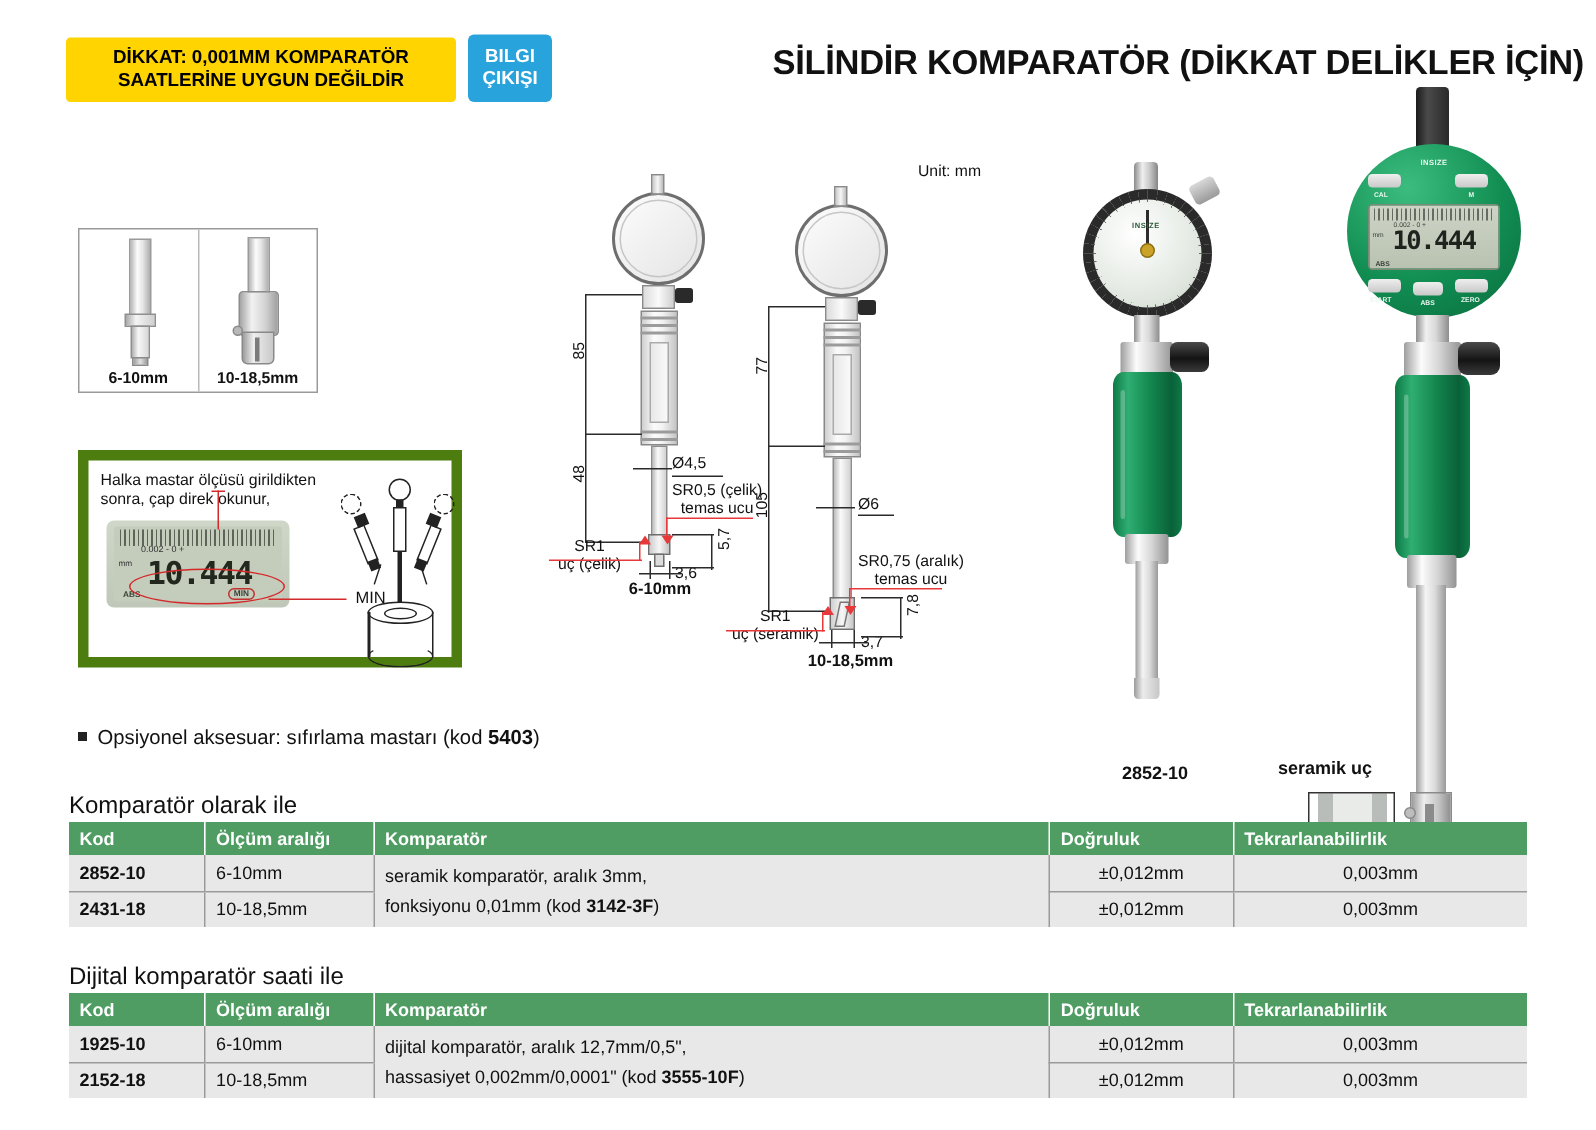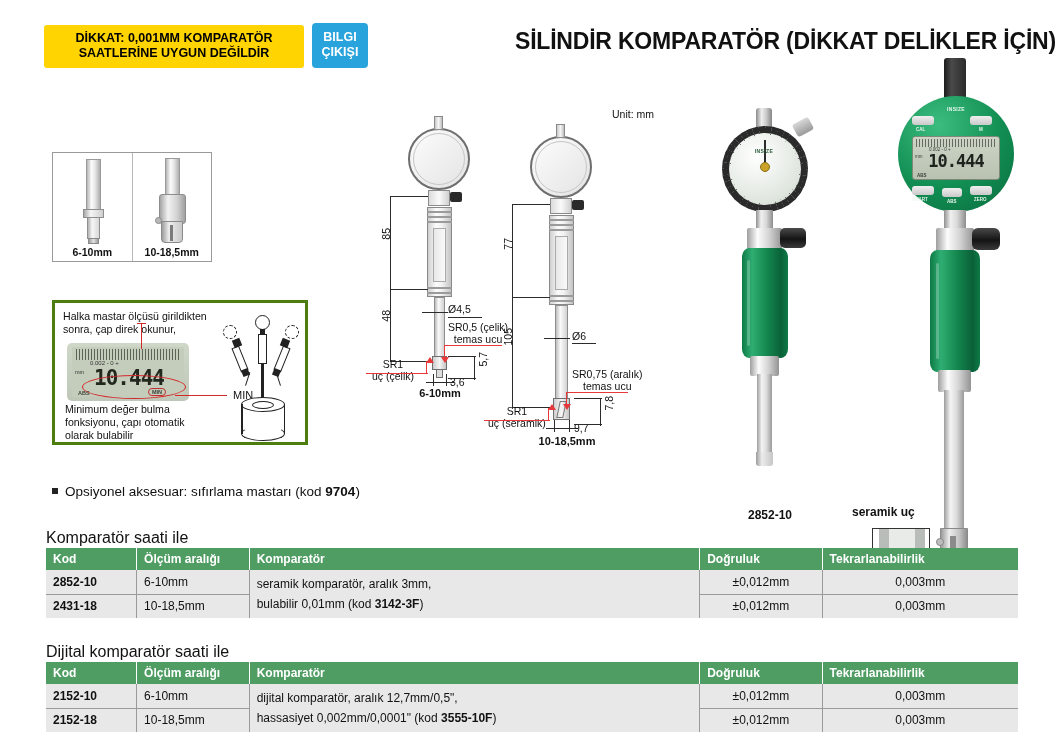--- a/index.html
+++ b/index.html
@@ -42,21 +42,21 @@
     display:flex;
   }
   .probe-cell { flex:1; position:relative; }
   .probe-cell + .probe-cell { border-left:1px solid #b9b9b9; }
   .probe-cap { position:absolute; bottom:3px; left:0; right:0;
     text-align:center; font-size:10.5px; font-weight:bold; }
 
   
   #lcd-info-panel {
     left:52px; top:300px; width:256px; height:145px;
-    border:3px solid #4d7c0f; background:#fff;
+    border:7px solid #4d7c0f; background:#fff;
   }
   #lcd-info-text-top {
     position:absolute; left:8px; top:7px; width:160px;
     font-size:10.6px; line-height:13px;
   }
   #lcd-info-text-bottom {
     position:absolute; left:10px; top:100px; width:150px;
     font-size:10.6px; line-height:13px;
   }
   #lcd-module {
@@ -243,21 +243,20 @@
       <div id="lcd-ellipse"></div>
     </div>
   </div>
 
   <div class="lead-red" style="left:86px;top:20px;width:1.4px;height:26px;"></div>
   <div class="lead-red" style="left:82px;top:20px;width:9px;height:1.4px;"></div>
 
   <div class="lead-red" style="left:120px;top:92px;width:52px;height:1.4px;"></div>
   <div id="lcd-min-label">MIN</div>
 
-  <div id="lcd-info-text-bottom">Minimum değer bulma fonksiyonu, çapı otomatik olarak bulabilir</div>
 
   <div class="abs" style="left:160px;top:10px;width:92px;height:128px;">
 
     <div class="abs" style="left:40px;top:2px;width:15px;height:15px;border:1.6px solid #222;border-radius:50%;"></div>
     <div class="abs" style="left:45px;top:16px;width:5px;height:5px;background:#222;"></div>
     <div class="abs" style="left:43px;top:21px;width:9px;height:30px;border:1.4px solid #222;"></div>
     <div class="abs" style="left:46px;top:51px;width:3px;height:38px;background:#222;"></div>
 
     <div class="abs" style="left:8px;top:12px;width:14px;height:14px;border:1.4px dashed #222;border-radius:50%;"></div>
     <div class="abs" style="left:18px;top:26px;width:8px;height:8px;background:#222;transform:rotate(-22deg);"></div>
@@ -274,21 +273,21 @@
 
     <div class="abs" style="left:26px;top:84px;width:44px;height:15px;border:1.5px solid #222;border-radius:50%;background:#fff;"></div>
     <div class="abs" style="left:37px;top:88px;width:22px;height:8px;border:1.3px solid #222;border-radius:50%;"></div>
     <div class="abs" style="left:26px;top:91px;width:1.5px;height:30px;background:#222;"></div>
     <div class="abs" style="left:68.5px;top:91px;width:1.5px;height:30px;background:#222;"></div>
     <div class="abs" style="left:26px;top:113px;width:44px;height:15px;border:1.5px solid #222;border-radius:50%;border-top-color:transparent;"></div>
   </div>
 </div>
 
 <div class="abs" id="accessory-note">
-  <span class="sq"></span><span>Opsiyonel aksesuar: sıfırlama mastarı (kod </span><b>9704</b><span>)</span>
+  <span class="sq"></span><span>Opsiyonel aksesuar: sıfırlama mastarı (kod </span><b>5403</b><span>)</span>
 </div>
 
 <div class="abs" id="unit-label">Unit: mm</div>
 
 <div class="abs" style="left:378px; top:112px; width:175px; height:285px;">
 
   <div class="sch-dial" style="left:30px;top:16px;width:62px;height:62px;">
     <div class="sch-dial-in"></div>
   </div>
   <div class="abs" style="left:56px;top:4px;width:9px;height:14px;background:linear-gradient(90deg,#c8c8c8,#f6f6f6,#bdbdbd);border:1px solid #8a8a8a;"></div>
@@ -395,21 +394,21 @@
     <div>SR1</div>
     <div>uç (seramik)</div>
   </div>
   <div class="rline" style="left:-16px;top:300px;width:66px;"></div>
   <div class="rline" style="left:48px;top:288px;width:1.4px;height:13px;"></div>
   <div class="abs" style="left:48px;top:284px;width:0;height:0;border-left:4px solid transparent;border-right:4px solid transparent;border-bottom:6px solid #e8383a;"></div>
 
   <div class="bline" style="left:46px;top:308px;width:32px;height:1px;"></div>
   <div class="bline" style="left:54px;top:300px;width:1px;height:12px;"></div>
   <div class="bline" style="left:69px;top:300px;width:1px;height:12px;"></div>
-  <div class="abs dim-h" style="left:74px;top:302px;">9,7</div>
+  <div class="abs dim-h" style="left:74px;top:302px;">3,7</div>
 
   <div class="bline" style="left:100px;top:278px;width:1px;height:28px;"></div>
   <div class="bline" style="left:74px;top:278px;width:28px;height:1px;"></div>
   <div class="bline" style="left:74px;top:304px;width:28px;height:1px;"></div>
   <div class="abs dim-v" style="left:103px;top:276px;">7,8</div>
 
   <div class="abs draw-caption" style="left:14px;top:315px;width:106px;">10-18,5mm</div>
 </div>
 
 <div class="abs" style="left:700px; top:100px; width:140px; height:400px;">
@@ -470,39 +469,39 @@
   <div class="abs prod-caption" style="left:0px;top:536px;width:160px;">2152-18</div>
 </div>
 
 <div class="abs" id="ceramic-label">seramik uç</div>
 <div class="abs" id="ceramic-inset">
   <div id="ceramic-dot"></div>
 </div>
 <div class="abs" style="left:932px;top:558px;width:28px;height:1.4px;background:#e8383a;"></div>
 <div class="abs" style="left:958px;top:554px;width:0;height:0;border-top:4px solid transparent;border-bottom:4px solid transparent;border-left:6px solid #e8383a;"></div>
 
-<div class="abs" style="left:46px;top:529px;">Komparatör saati ile</div>
+<div class="abs" style="left:46px;top:529px;">Komparatör olarak ile</div>
 <div class="abs" style="left:46px;top:548px;">
   <table class="spec">
     <thead>
       <tr>
         <th class="c-kod">Kod</th>
         <th class="c-range">Ölçüm aralığı</th>
         <th class="c-komp">Komparatör</th>
         <th class="c-acc">Doğruluk</th>
         <th class="c-rep">Tekrarlanabilirlik</th>
       </tr>
     </thead>
     <tbody>
       <tr>
         <td class="c-kod">2852-10</td>
         <td class="c-range">6-10mm</td>
         <td class="c-komp merged" rowspan="2">
           <div>seramik komparatör, aralık 3mm,</div>
-          <div><span>bulabilir 0,01mm (kod </span><b>3142-3F</b><span>)</span></div>
+          <div><span>fonksiyonu 0,01mm (kod </span><b>3142-3F</b><span>)</span></div>
         </td>
         <td class="c-acc">±0,012mm</td>
         <td class="c-rep">0,003mm</td>
       </tr>
       <tr>
         <td class="c-kod">2431-18</td>
         <td class="c-range">10-18,5mm</td>
         <td class="c-acc">±0,012mm</td>
         <td class="c-rep">0,003mm</td>
       </tr>
@@ -517,21 +516,21 @@
       <tr>
         <th class="c-kod">Kod</th>
         <th class="c-range">Ölçüm aralığı</th>
         <th class="c-komp">Komparatör</th>
         <th class="c-acc">Doğruluk</th>
         <th class="c-rep">Tekrarlanabilirlik</th>
       </tr>
     </thead>
     <tbody>
       <tr>
-        <td class="c-kod">2152-10</td>
+        <td class="c-kod">1925-10</td>
         <td class="c-range">6-10mm</td>
         <td class="c-komp merged" rowspan="2">
           <div>dijital komparatör, aralık 12,7mm/0,5",</div>
           <div><span>hassasiyet 0,002mm/0,0001" (kod </span><b>3555-10F</b><span>)</span></div>
         </td>
         <td class="c-acc">±0,012mm</td>
         <td class="c-rep">0,003mm</td>
       </tr>
       <tr>
         <td class="c-kod">2152-18</td>

